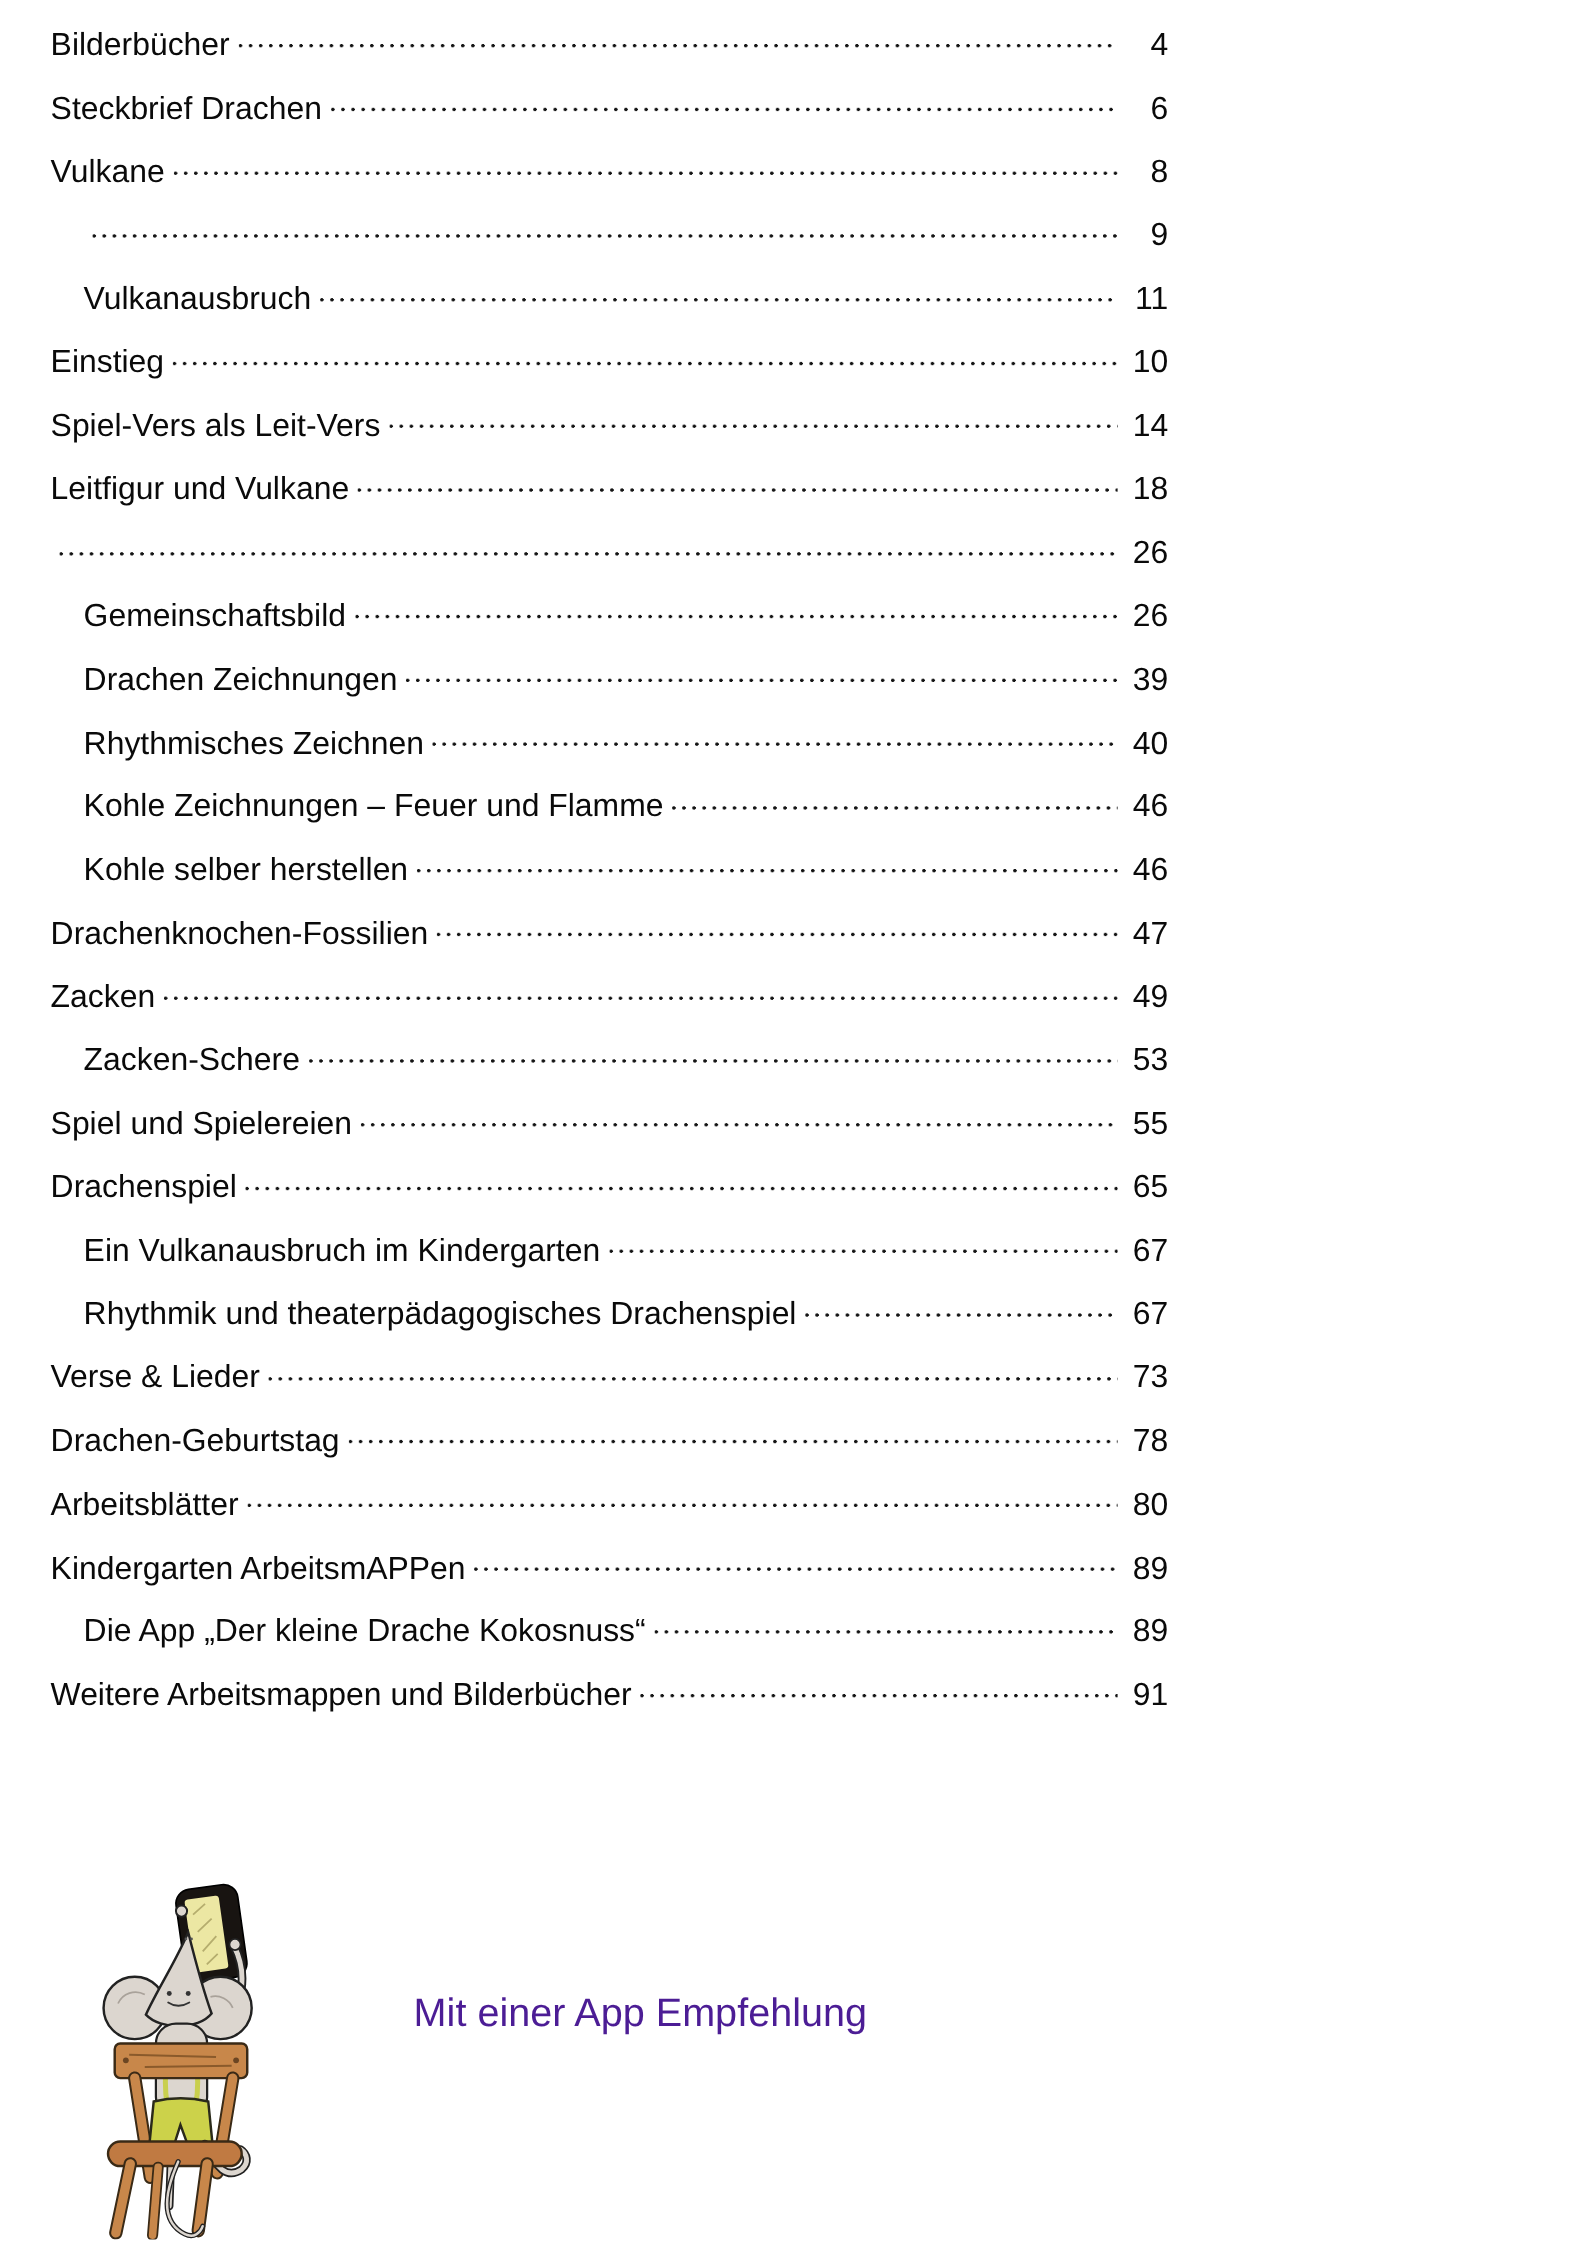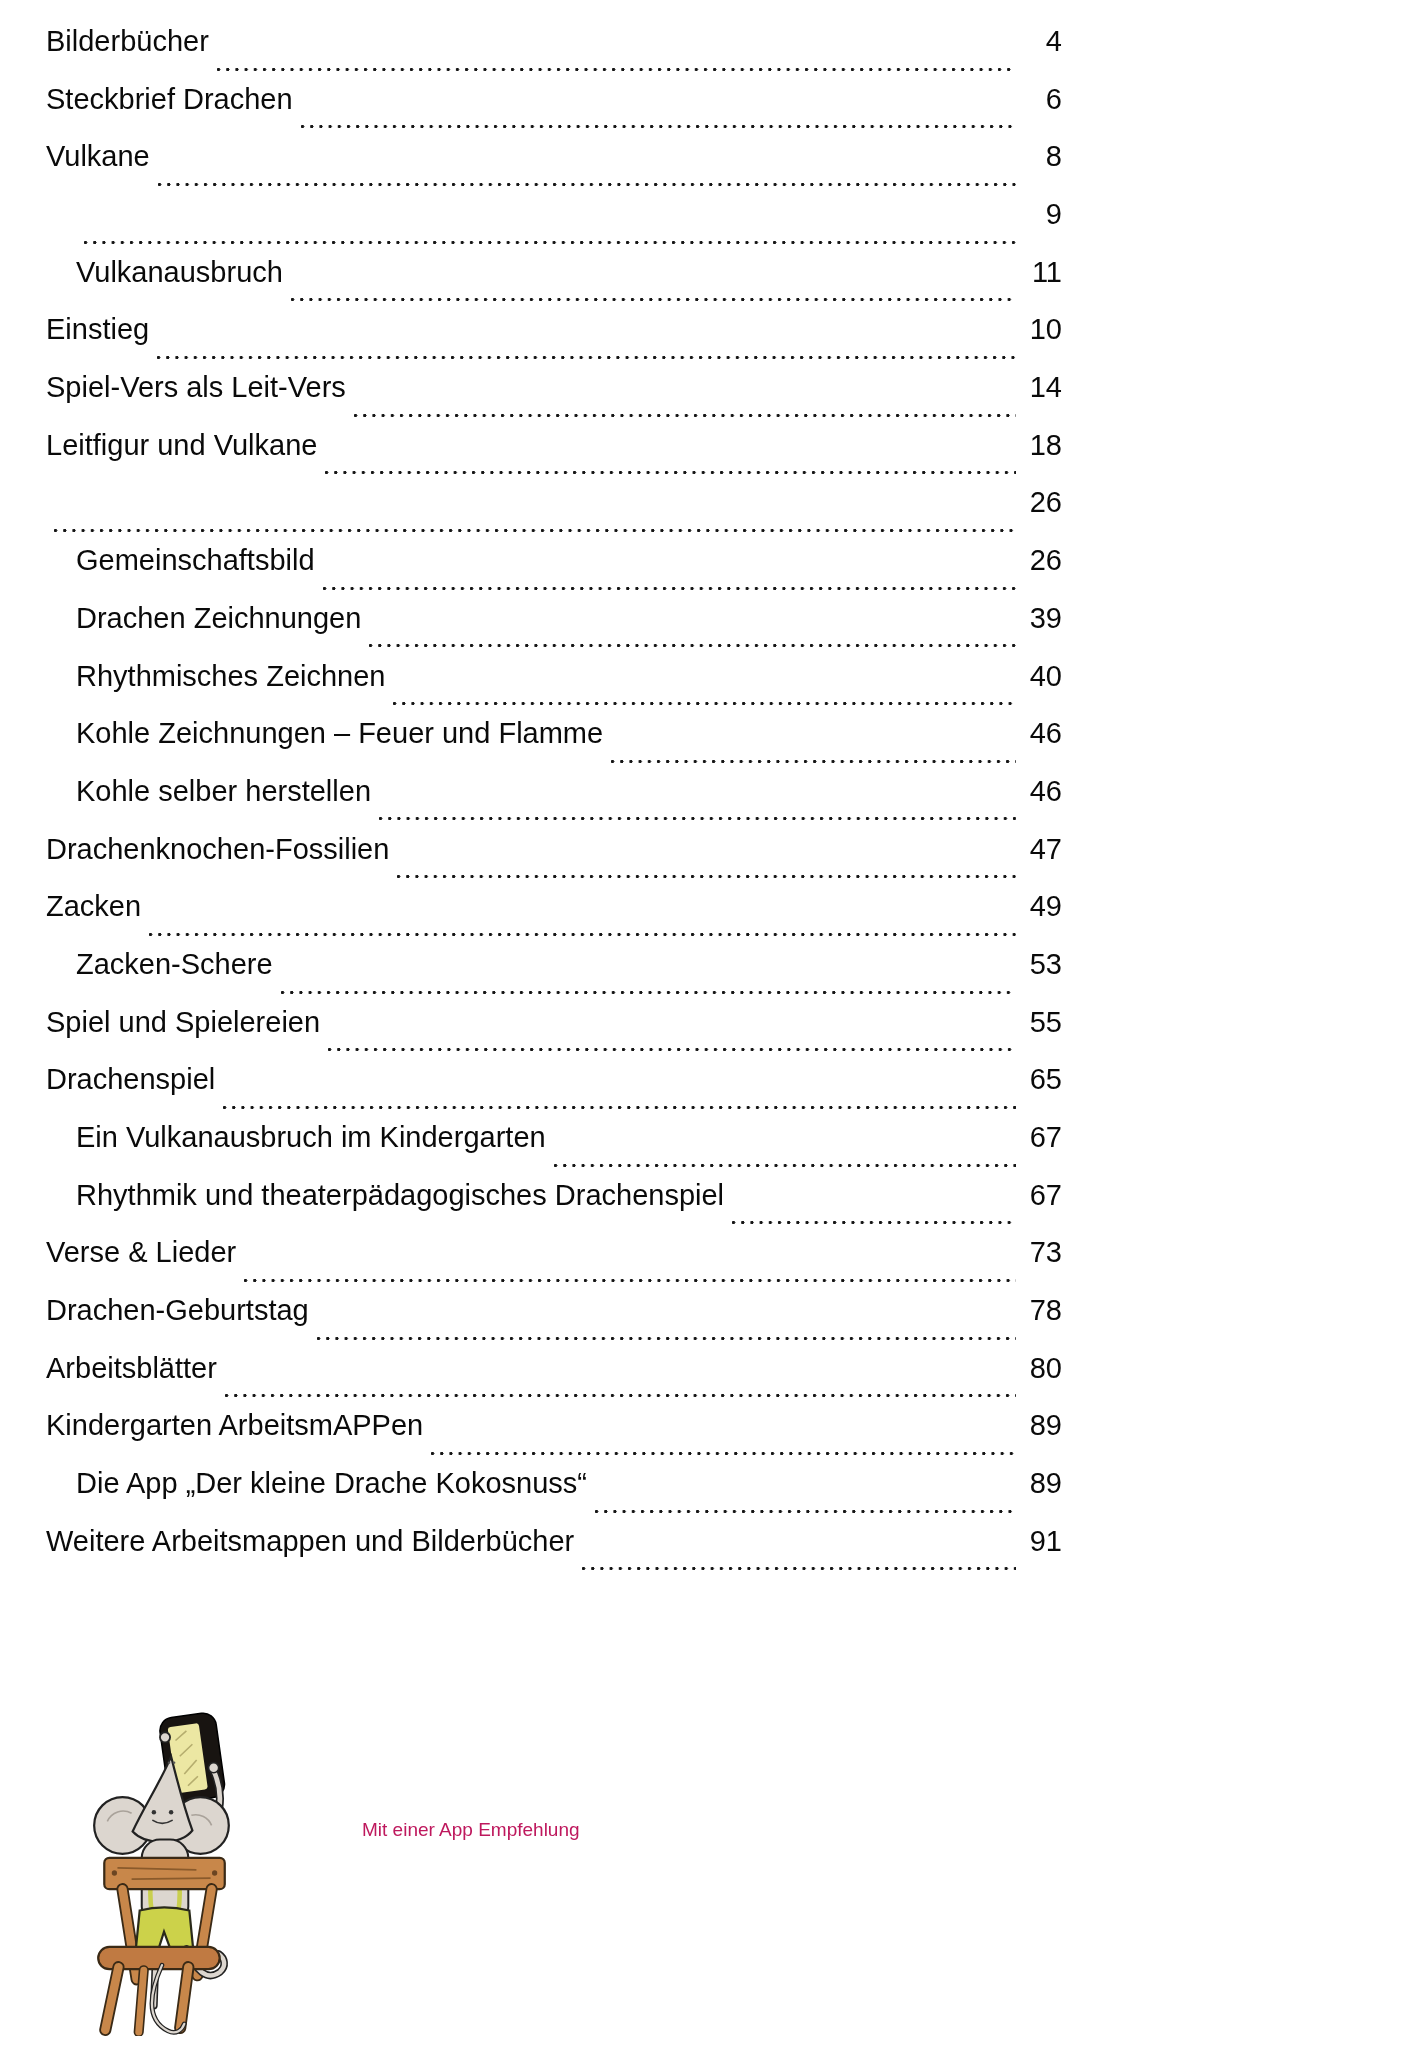--- a/index.html
+++ b/index.html
@@ -13,21 +13,21 @@
   }
 
   
   .toc {
     position: absolute;
     left: 46px; top: 13px;
     width: 1016px;
   }
   .toc-row {
     display: flex;
-    align-items: flex-end;
+    align-items: center;
     height: 57.7px;
     white-space: nowrap;
   }
   .toc-row.lvl2 { padding-left: 30px; }
   .toc-label {
     font-size: 29px;
     line-height: 57.7px;
     color: #0a0a0a;
   }
   .toc-leader {
@@ -44,24 +44,24 @@
     font-size: 29px;
     line-height: 57.7px;
     min-width: 40px;
     text-align: right;
     color: #0a0a0a;
   }
 
   
   .footer-caption {
     position: absolute;
-    left: 362px; top: 1810px;
-    font-size: 19px;
+    left: 376px; top: 1810px;
+    font-size: 36px;
     line-height: 40px;
-    color: #be185d;
+    color: #4c1d95;
   }
   .footer-illustration {
     position: absolute;
     left: 90px; top: 1710px;
     width: 146px; height: 326px;
   }
   .footer-illustration svg { width: 100%; height: 100%; display: block; }
 </style>
 </head>
 <body>

